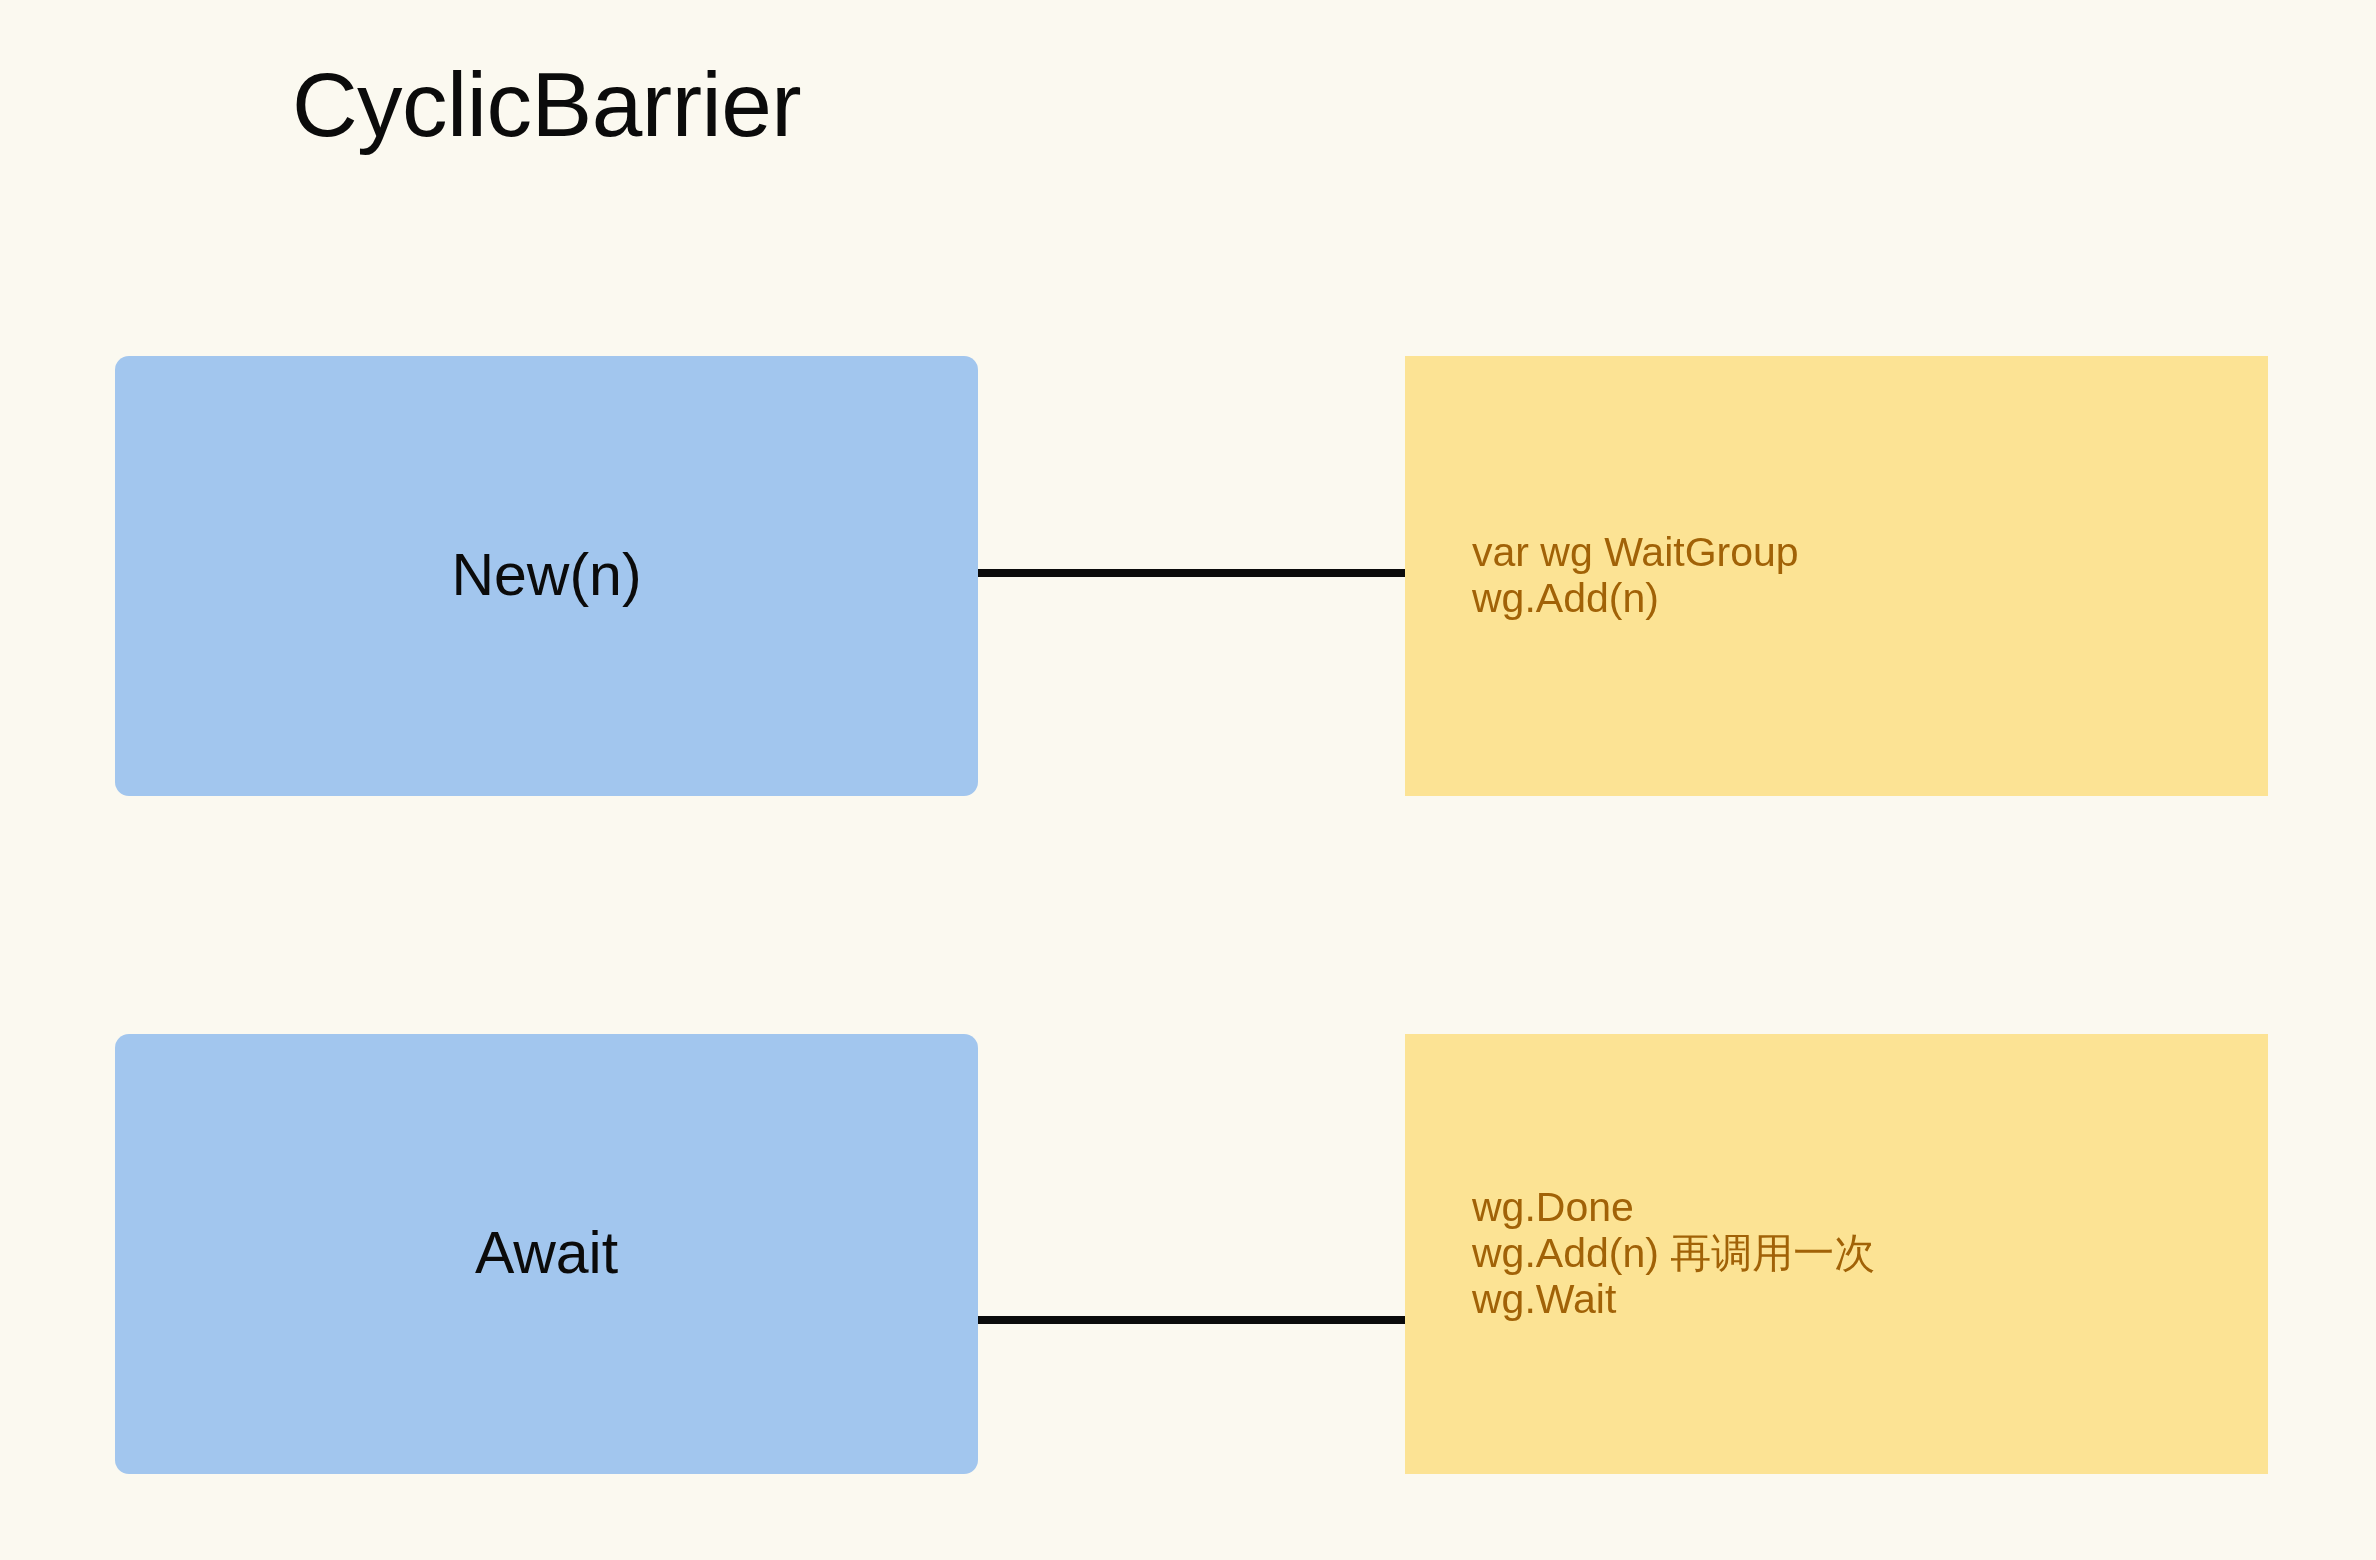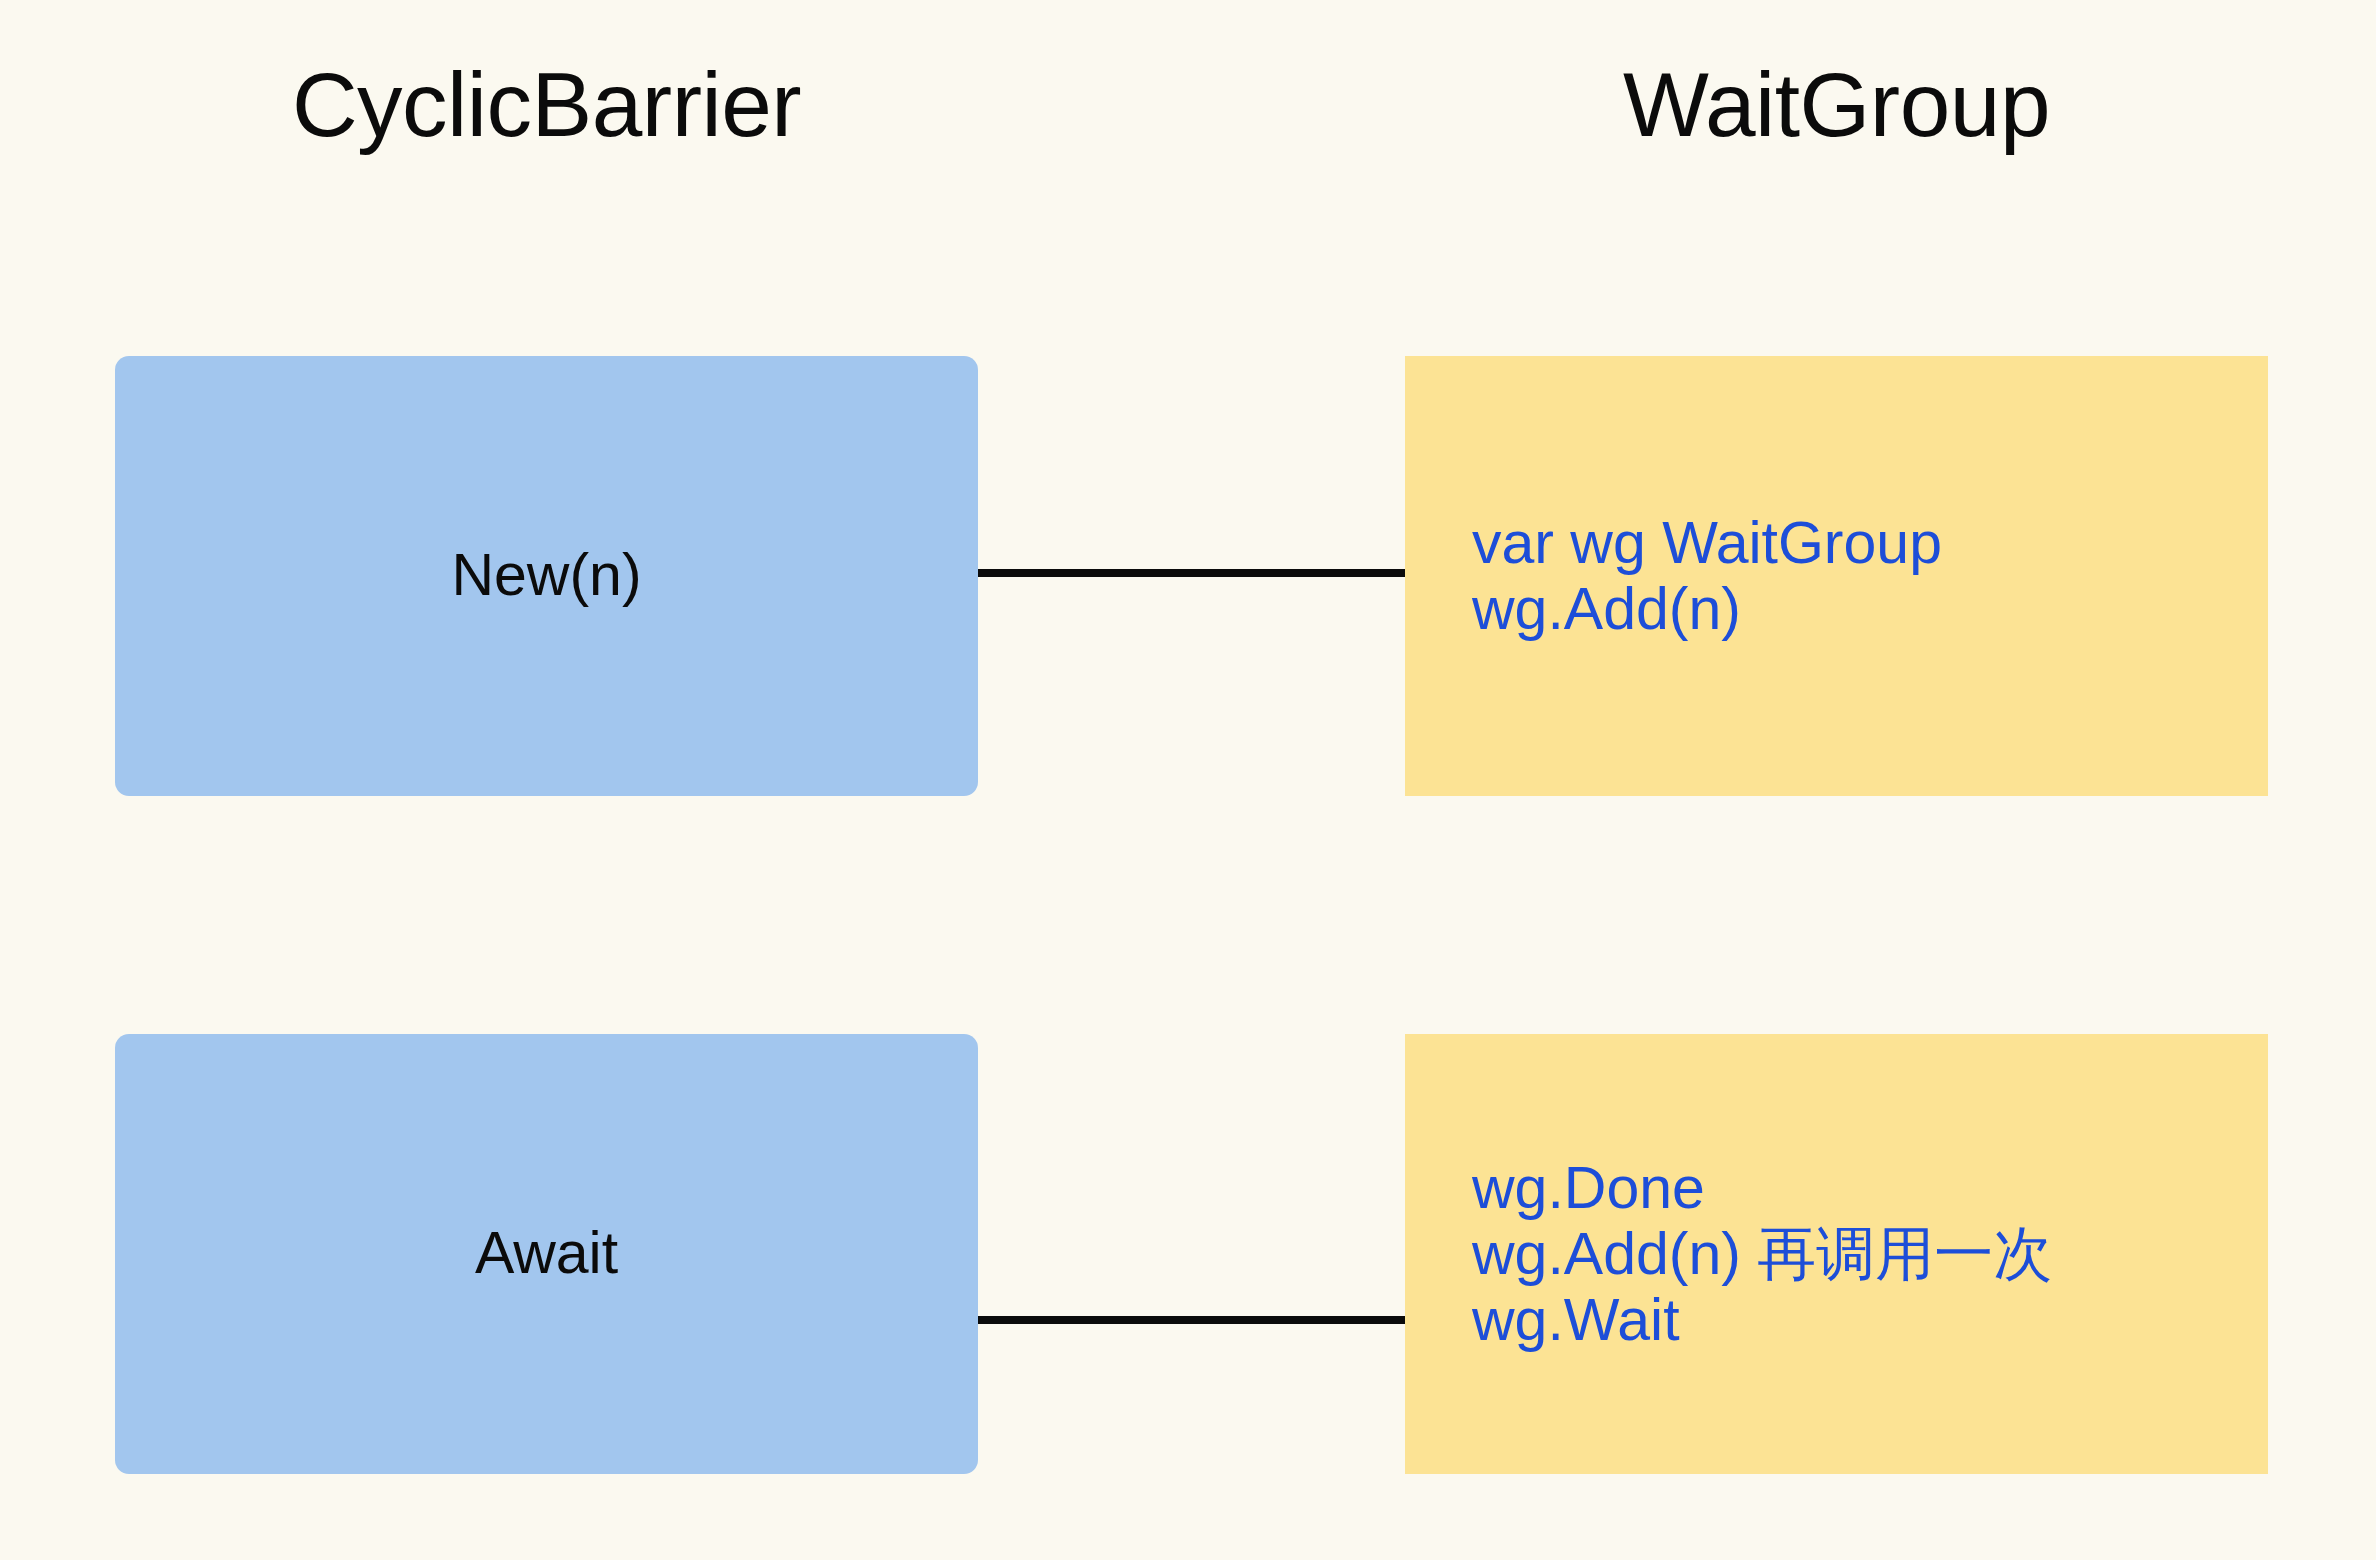--- a/index.html
+++ b/index.html
@@ -63,23 +63,23 @@
     white-space: nowrap;
   }
 
   
   .node.yellow {
     align-items: center;
     justify-content: flex-start;
   }
   .node-lines {
     padding: 0 34px 0 67px;
-    font-size: 59px;
+    font-size: 41px;
     line-height: 1.12;
-    color: #1d4ed8;
+    color: #a16207;
   }
   .node-lines .line {
     display: block;
   }
 
   
   .connector {
     position: absolute;
     left: 978px;
     width: 427px;
@@ -89,21 +89,20 @@
   .connector.c1 { top: 569px; }
   .connector.c2 { top: 1316px; }
 </style>
 </head>
 <body>
 
 <div class="canvas">
 
   <div class="col-title left">CyclicBarrier</div>
 
-  <div class="col-title right">WaitGroup</div>
 
   <div class="node blue left row1">
     <span class="node-label">New(n)</span>
   </div>
 
   <div class="connector c1"></div>
 
   <div class="node yellow right row1">
     <div class="node-lines">
       <span class="line">var wg WaitGroup</span>

